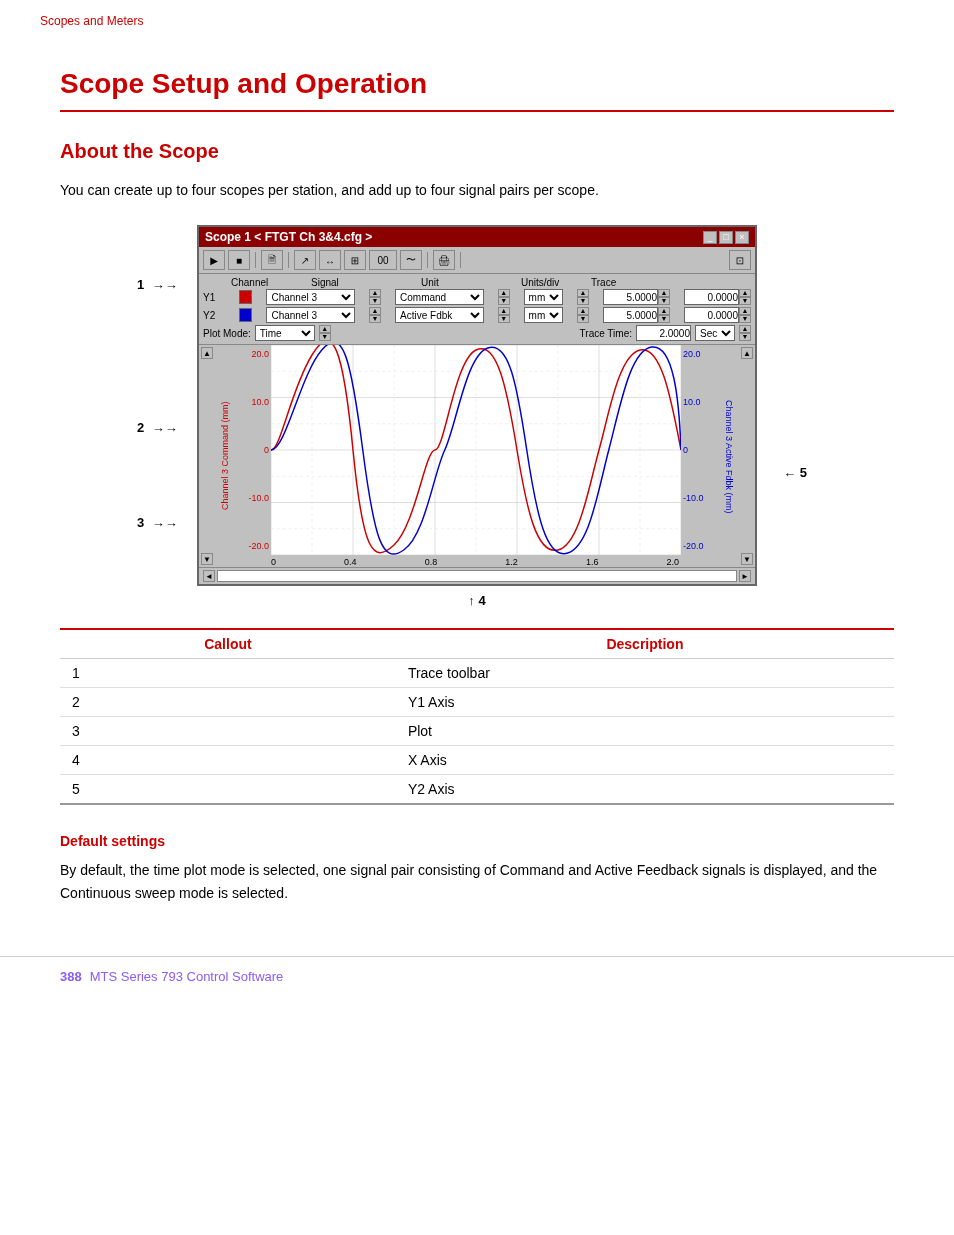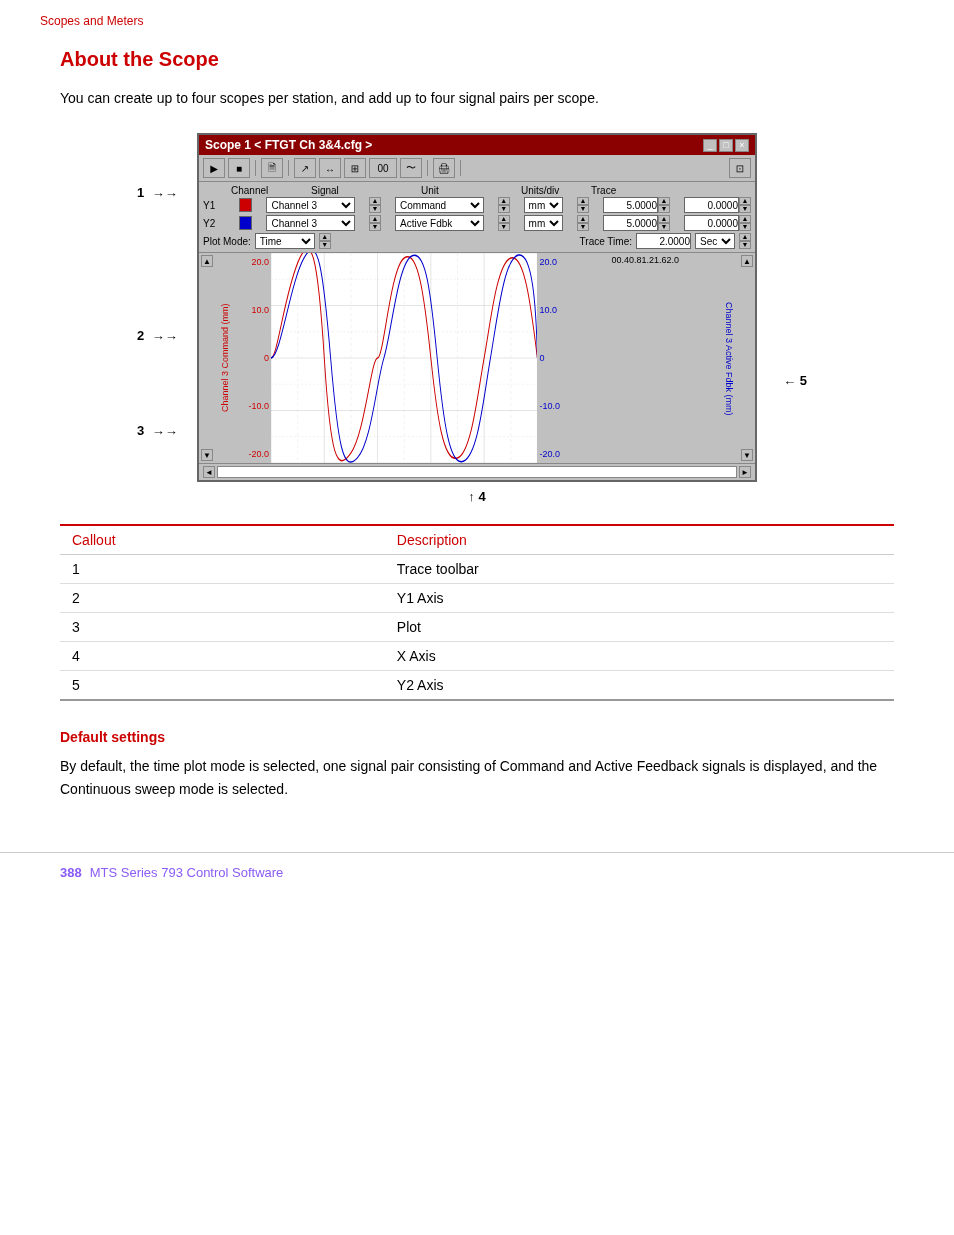--- a/index.html
+++ b/index.html
@@ -294,22 +294,22 @@
       font-size: 14px;
     }
 
     .callout-table thead tr {
       border-top: 2px solid #c00;
       border-bottom: 1px solid #ccc;
     }
 
     .callout-table th {
       color: #c00;
-      font-weight: normal;
-      text-align: left;
+      font-weight: bold;
+      text-align: center;
       padding: 6px 12px;
     }
 
     .callout-table td {
       padding: 6px 12px;
       border-bottom: 1px solid #ddd;
     }
 
     .callout-table tbody tr:last-child td {
       border-bottom: 2px solid #999;
@@ -353,20 +353,21 @@
       content: '→';
     }
   </style>
 </head>
 <body>
 
 <div class="breadcrumb">Scopes and Meters</div>
 
 <div class="main-content">
 
+  <h1 class="page-title">Scope Setup and Operation</h1>
 
   <h2 class="section-title">About the Scope</h2>
   <p class="body-text">You can create up to four scopes per station, and add up to four signal pairs per scope.</p>
 
   <div class="scope-diagram-container">
     <div class="diagram-wrapper">
 
       <div class="callout-num" style="left:-60px; top:52px;">
         <span>1</span>
         <span class="arrow-right" style="margin-left:4px;">→</span>
@@ -538,21 +539,21 @@
 
         <div class="plot-area">
 
           <div class="plot-scroll-left">
             <div class="scroll-arrow">▲</div>
             <div class="scroll-arrow">▼</div>
           </div>
 
           <div class="y1-axis-label">Channel 3 Command (mm)</div>
 
-          <div style="flex:1; display:flex; flex-direction:row;justify-content:space-between;">
+          <div style="flex:1; display:flex; flex-direction:column;justify-content:space-between;">
 
             <div style="display:flex; flex:1;">
 
               <div style="width:36px; display:flex; flex-direction:column; justify-content:space-between; align-items:flex-end; padding:4px 2px; font-size:9px; color:#c00;">
                 <span>20.0</span>
                 <span>10.0</span>
                 <span>0</span>
                 <span>-10.0</span>
                 <span>-20.0</span>
               </div>

